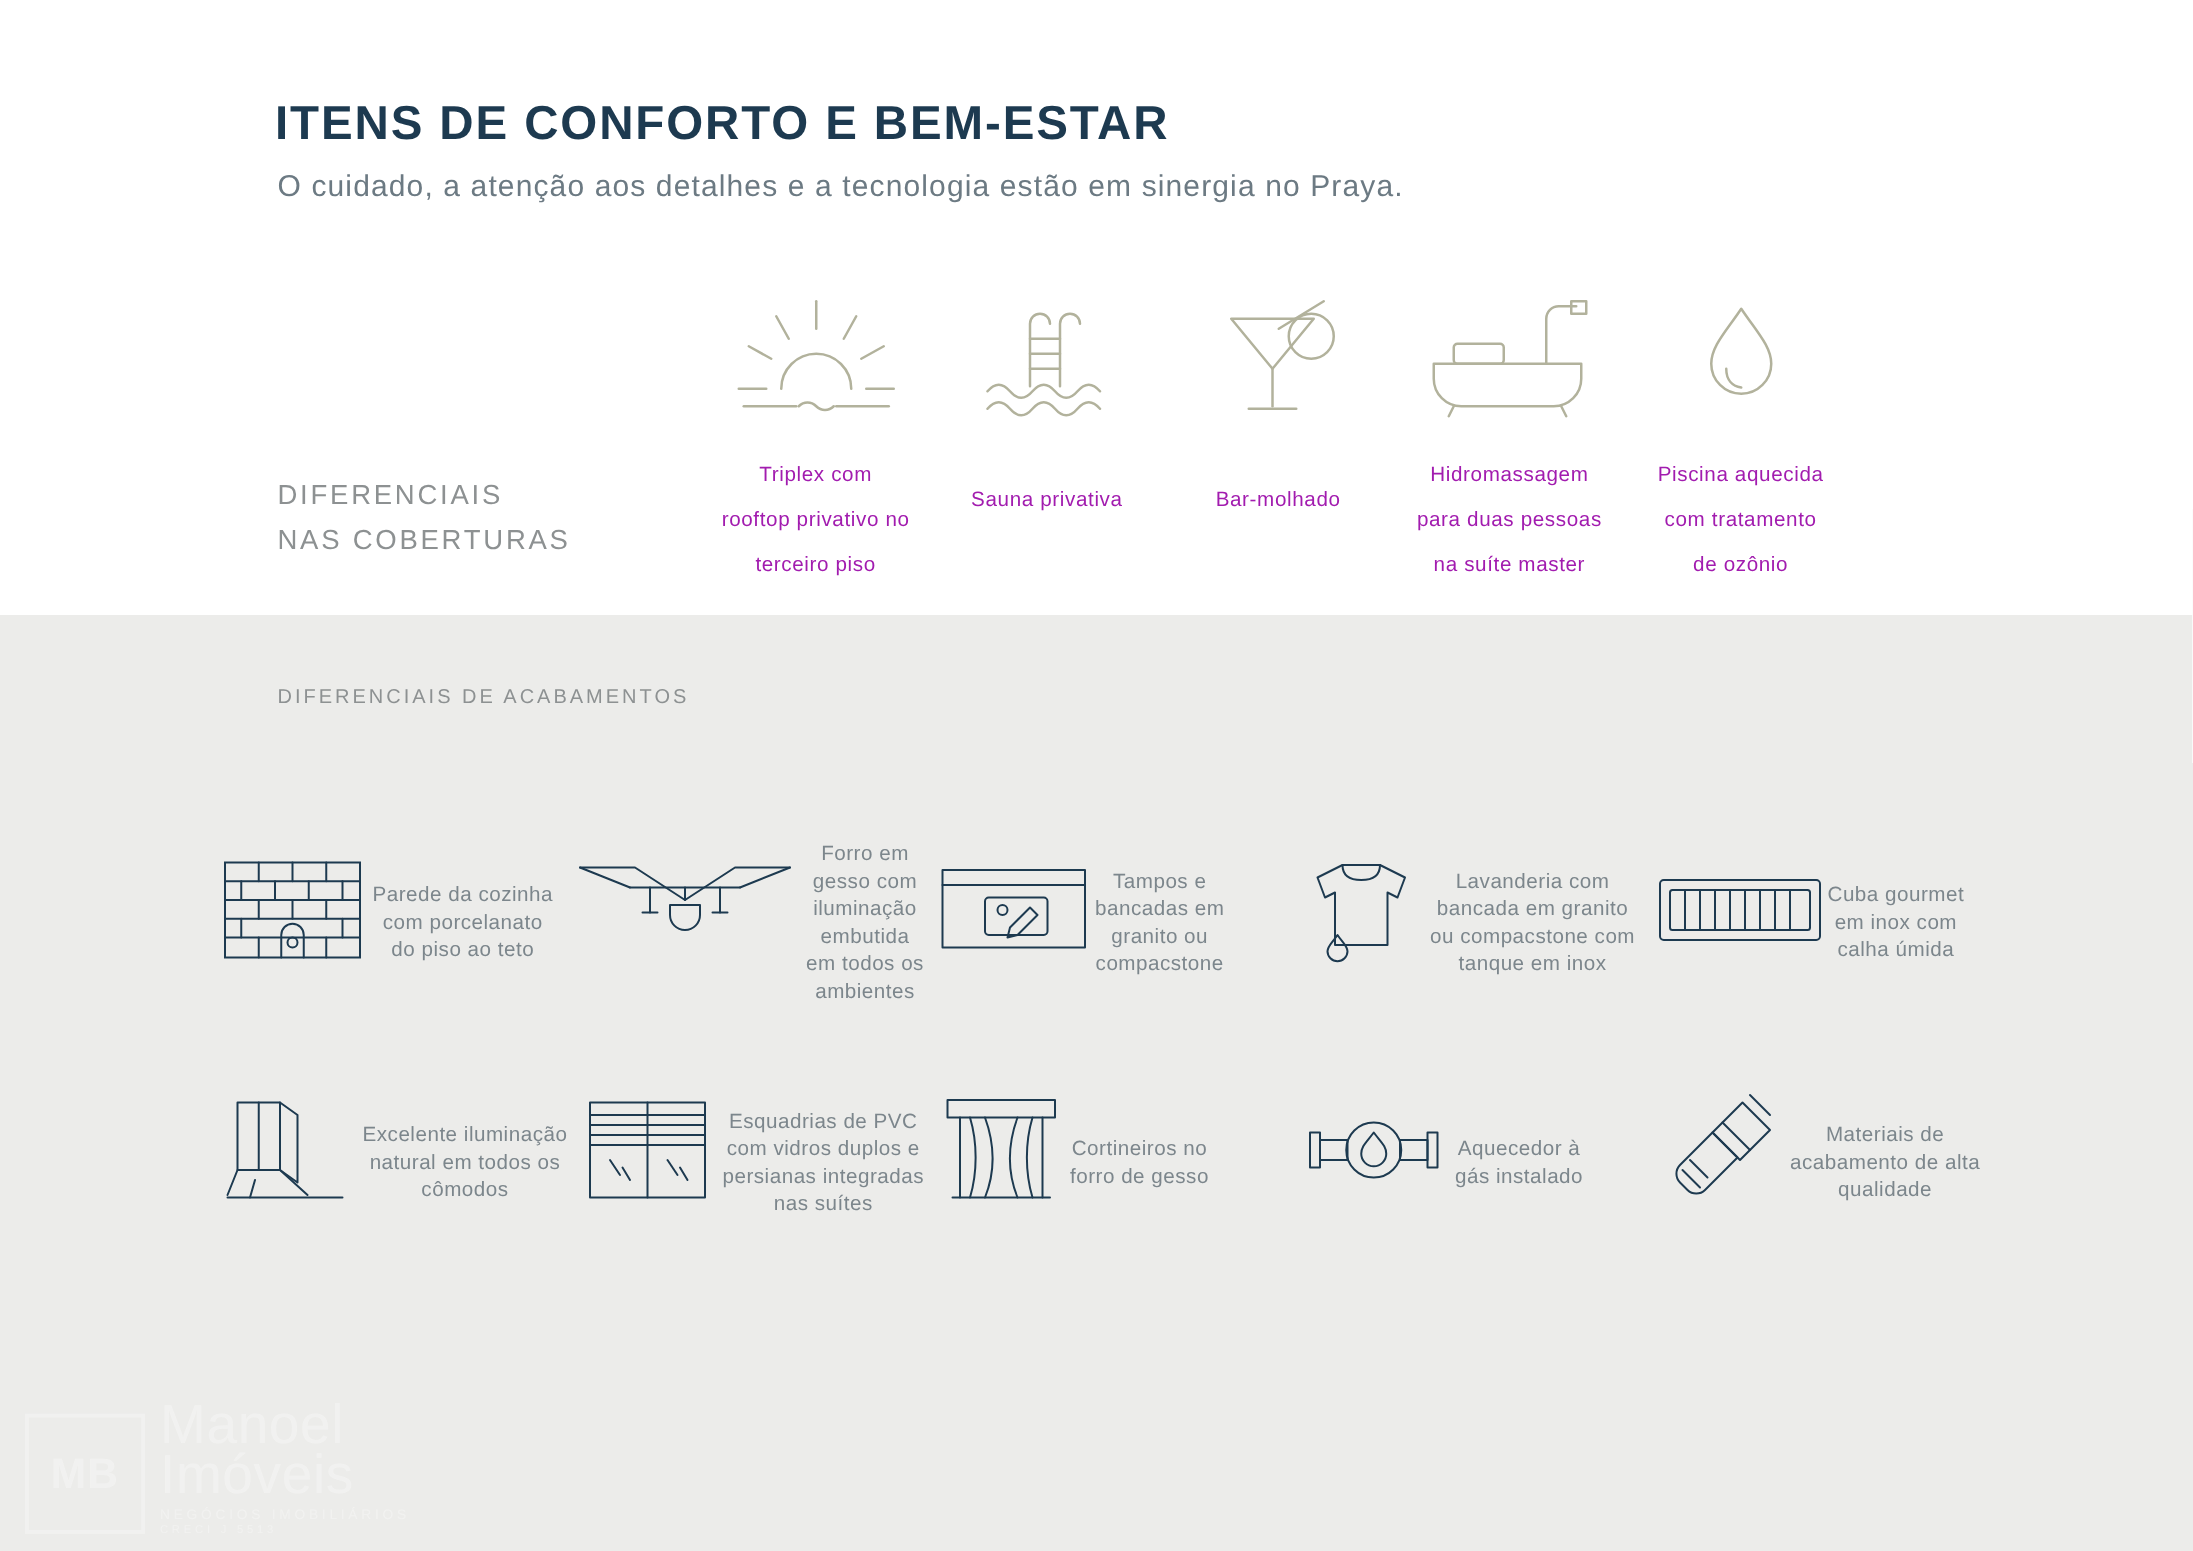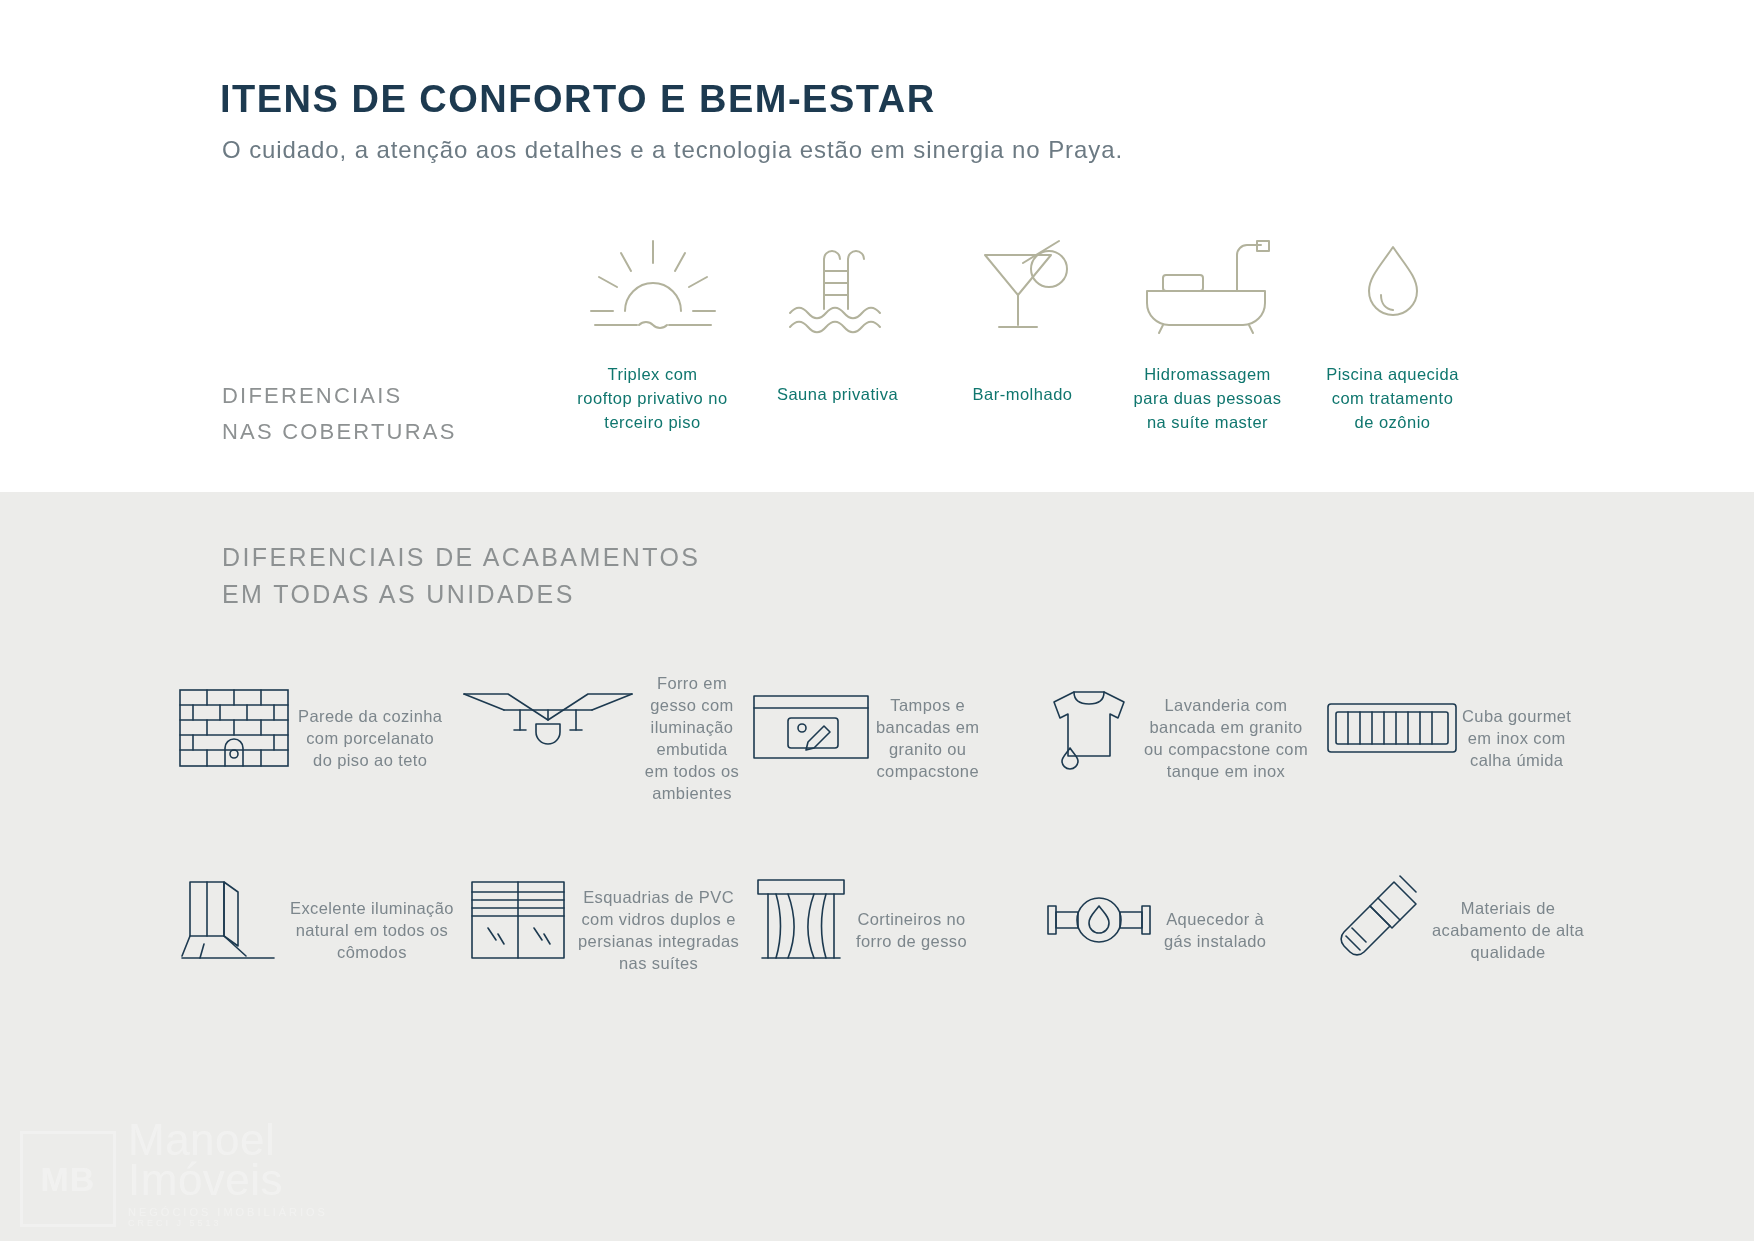--- a/index.html
+++ b/index.html
@@ -90,37 +90,37 @@
     align-items: center;
     text-align: center;
   }
   .top-item .ico {
     height: 110px;
     display: flex; align-items: flex-end; justify-content: center;
   }
   .top-item .cap {
     margin-top: 24px;
     font-size: 16.5px;
-    line-height: 24px;
-    color: #0f766e;
+    line-height: 36px;
+    color: #a21caf;
     letter-spacing: 0.5px;
   }
   .top-item.lower .cap { margin-top: 44px; }
 
   
   .bottom-section {
     position: absolute;
     left: 0; top: 492px;
     width: 1754px; height: 749px;
     background: #ececea;
   }
   .section-heading {
     position: absolute;
     left: 222px; top: 47px;
-    font-size: 25px;
+    font-size: 16px;
     letter-spacing: 2.4px;
     line-height: 37px;
     color: #8d9192;
     font-weight: 400;
   }
 
   .grid {
     position: absolute;
     left: 170px; top: 160px;
     width: 1440px;
@@ -280,21 +280,20 @@
 de ozônio</div>
       </div>
 
     </div>
   </div>
 
   <div class="bottom-section">
 
     <div class="section-heading">
       <div>DIFERENCIAIS DE ACABAMENTOS</div>
-      <div>EM TODAS AS UNIDADES</div>
     </div>
 
     <div class="grid">
 
       <div class="grid-item">
         <div class="ico">
           <svg width="128" height="92" viewBox="0 0 128 92" fill="none" stroke="#1d3a50" stroke-width="1.6" stroke-linecap="round">
             <rect x="10" y="8" width="108" height="76"></rect>
             <line x1="10" y1="23" x2="118" y2="23"></line>
             <line x1="10" y1="38" x2="118" y2="38"></line>

